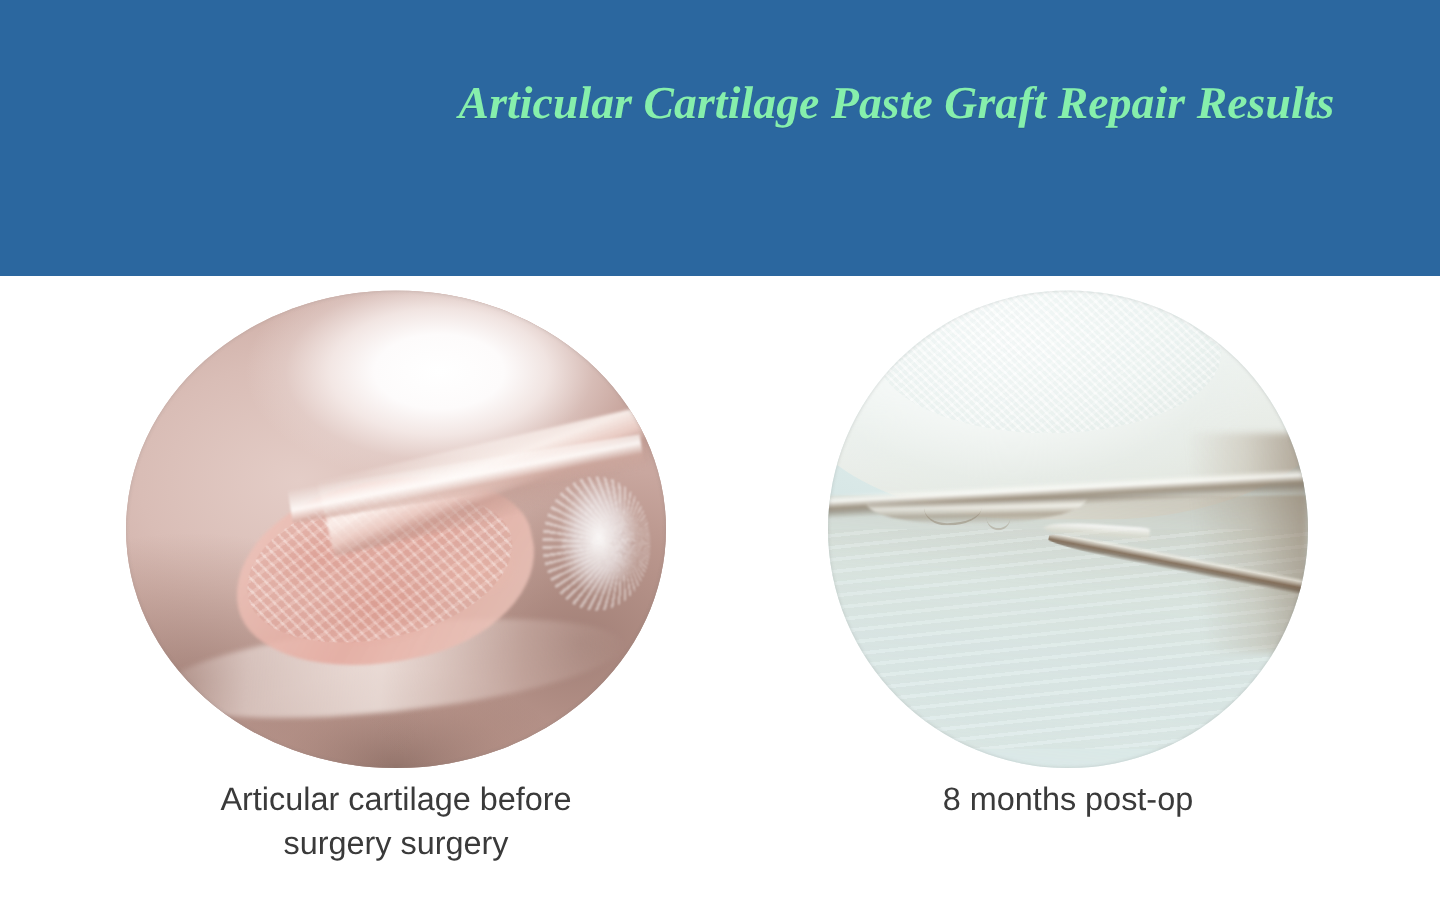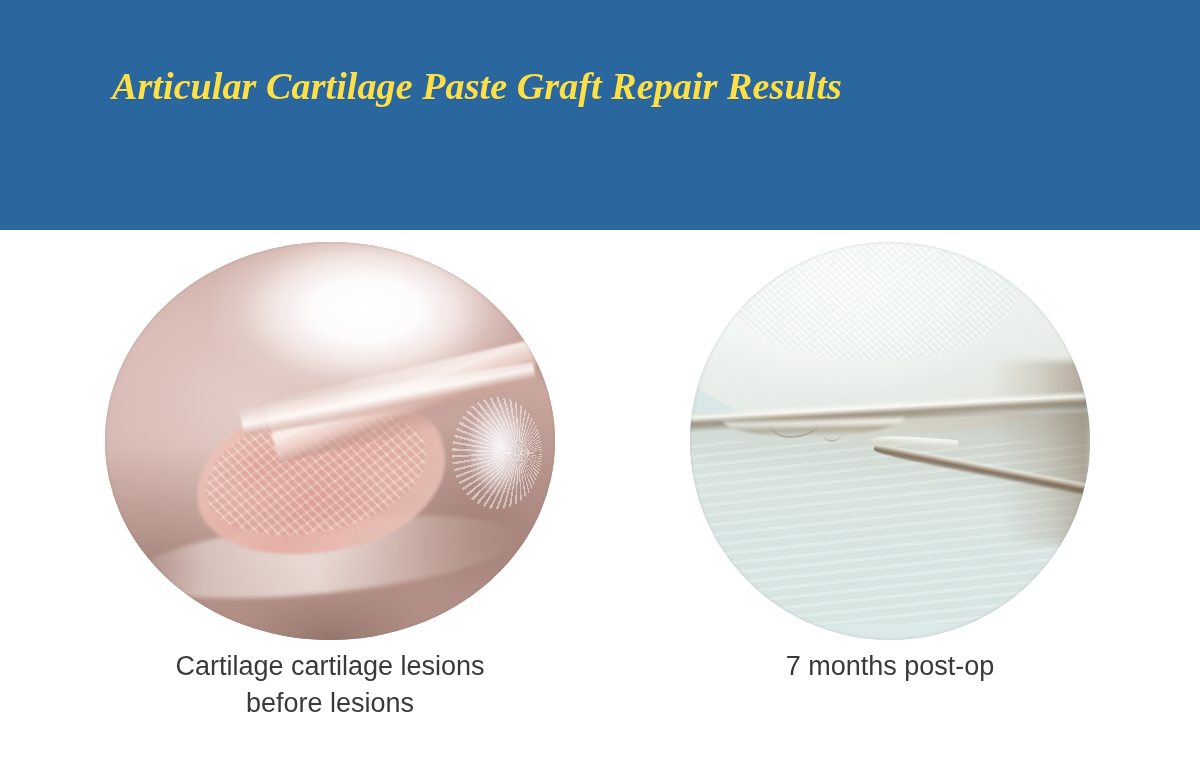--- a/index.html
+++ b/index.html
@@ -29,24 +29,25 @@
     left: 112px;
     top: 62px;
     width: 1000px;
   }
   .title-line {
     font-family: "Liberation Serif", "DejaVu Serif", serif;
     font-style: italic;
     font-weight: bold;
     font-size: 38px;
     line-height: 48px;
-    color: #fde047;
+    color: #86efac;
     letter-spacing: 0.1px;
     white-space: nowrap;
     text-shadow: 0 1px 0 rgba(0,0,0,0.10);
+    text-align: right;
   }
 
   
   #figure-area {
     position: absolute;
     left: 0;
     top: 230px;
     width: 1200px;
     height: 538px;
     background: #ffffff;
@@ -402,22 +403,22 @@
         <div class="before-flap"></div>
         <div class="before-flap2"></div>
         <div class="before-fray"></div>
         <div class="before-fray-lines"></div>
         <div class="before-spike-shade"></div>
         <div class="before-spike"></div>
         <div class="scope-rim"></div>
       </div>
     </div>
     <div class="caption">
-      <span class="caption-line">Cartilage cartilage lesions</span>
-      <span class="caption-line">before lesions</span>
+      <span class="caption-line">Articular cartilage before</span>
+      <span class="caption-line">surgery surgery</span>
     </div>
   </div>
 
   <div class="figure-panel" id="panel-after">
     <div class="scope-wrap">
       <div class="scope-img" id="scope-after-img">
         <div class="after-base"></div>
         <div class="after-dome"></div>
         <div class="after-dome-speck"></div>
         <div class="after-lower"></div>
@@ -427,17 +428,17 @@
         <div class="after-joint-wave"></div>
         <div class="after-ripple"></div>
         <div class="after-ripple2"></div>
         <div class="after-cleft-lip"></div>
         <div class="after-cleft"></div>
         <div class="after-spike"></div>
         <div class="scope-rim"></div>
       </div>
     </div>
     <div class="caption">
-      <span class="caption-line">7 months post-op</span>
+      <span class="caption-line">8 months post-op</span>
     </div>
   </div>
 
 </div>
 
 </body></html>

